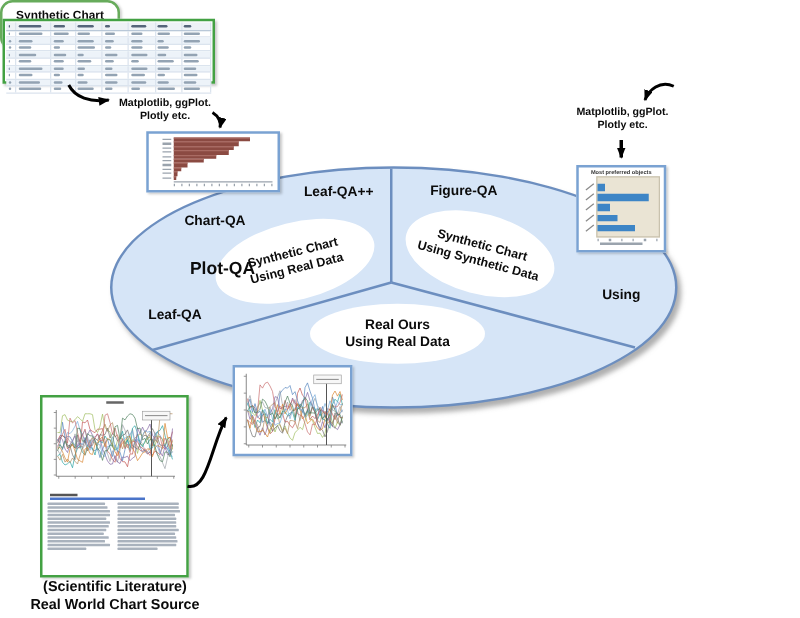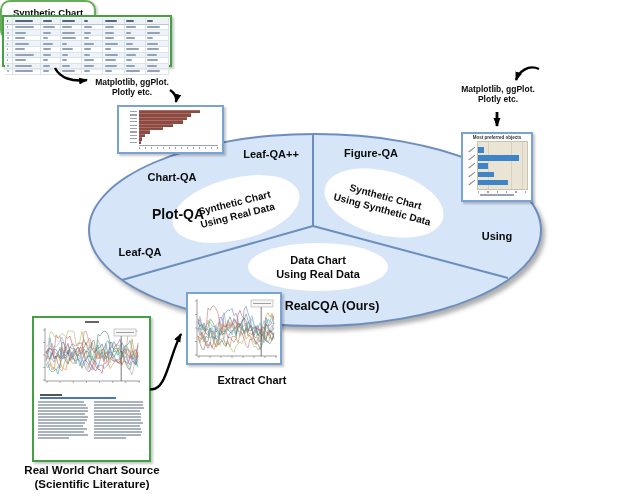--- a/index.html
+++ b/index.html
@@ -406,32 +406,31 @@
     </div>
   </div>
   <div class="inner-ellipse" style="left:323px;top:171px;width:122px;height:64px;transform:rotate(15deg);">
     <div class="txt">
       <div>Synthetic Chart</div>
       <div>Using Synthetic Data</div>
     </div>
   </div>
   <div class="inner-ellipse" style="left:248px;top:243px;width:140px;height:48px;">
     <div class="txt" style="font-size:11px;">
-      <div>Data Chart</div>
+      <div>Real Ours</div>
       <div>Using Real Data</div>
     </div>
   </div>
 
   <div class="lbl zl4" style="left:228px;top:148px;width:86px;font-size:11px;">Leaf-QA++</div>
   <div class="lbl zl4" style="left:132px;top:171px;width:80px;font-size:11px;">Chart-QA</div>
   <div class="lbl zl4" style="left:94px;top:206px;width:80px;font-size:14px;margin-left:44px;">Plot-QA</div>
   <div class="lbl zl4" style="left:100px;top:246px;width:80px;font-size:11px;">Leaf-QA</div>
   <div class="lbl zl4" style="left:331px;top:147px;width:80px;font-size:11px;">Figure-QA</div>
   <div class="lbl zl4" style="left:467px;top:230px;width:60px;font-size:11px;">Using</div>
-  <div class="lbl zl4" style="left:262px;top:299px;width:140px;font-size:12.5px;">RealCQA (Ours)</div>
 
   <div id="generator-box">
     <div class="txt">
       <div>Synthetic Chart</div>
       <div>Generator</div>
     </div>
   </div>
 
   <div class="lbl" style="left:452px;top:84px;width:92px;font-size:8.5px;">
     <div>Matplotlib, ggPlot.</div>
@@ -490,21 +489,20 @@
         <polyline points="8,40.0 10,47.4 12,53.0 14,53.6 16,45.9 18,45.2 20,36.0 22,35.0 24,36.5 26,44.0 28,48.9 30,46.4 32,44.5 34,48.6 36,50.6 38,41.9 40,36.7 42,36.4 44,32.2 46,32.1 48,27.2 50,28.7 52,30.3 54,36.4 56,31.7 58,35.0 60,29.7 62,34.0 64,42.8 66,46.3 68,48.1 70,53.5 72,49.0 74,40.5 76,45.0 78,34.3 80,39.1 82,43.9 84,36.5" fill="none" stroke="#6b6b6b" stroke-width="0.6" opacity="0.9"></polyline>
         <polyline points="8,39.5 10,46.5 12,37.2 14,44.2 16,49.4 18,49.4 20,47.9 22,50.5 24,53.6 26,47.3 28,45.0 30,35.6 32,27.7 34,35.1 36,27.4 38,35.1 40,31.5 42,26.7 44,32.9 46,31.8 48,26.8 50,31.4 52,39.2 54,36.1 56,43.0 58,40.9 60,39.2 62,42.9 64,46.6 66,48.1 68,47.0 70,38.9 72,34.7 74,31.9 76,20.1 78,16.8 80,20.9 82,17.2 84,24.1" fill="none" stroke="#d9822b" stroke-width="0.6" opacity="0.9"></polyline>
         <polyline points="8,32.4 10,32.7 12,31.1 14,31.2 16,38.3 18,35.5 20,36.0 22,31.3 24,37.1 26,31.4 28,39.3 30,44.2 32,42.8 34,42.4 36,36.3 38,31.4 40,31.9 42,39.0 44,32.1 46,30.3 48,29.7 50,32.2 52,31.4 54,38.2 56,36.3 58,29.0 60,23.0 62,19.7 64,29.4 66,34.6 68,33.0 70,26.8 72,32.1 74,24.6 76,28.6 78,31.4 80,25.2 82,27.9 84,27.6" fill="none" stroke="#74a9d8" stroke-width="0.6" opacity="0.9"></polyline>
         <polyline points="8,40.0 10,42.0 12,43.6 14,40.7 16,33.3 18,11.9 20,14.5 22,10.7 24,9.7 26,12.8 28,17.1 30,29.1 32,33.5 34,28.9 36,31.5 38,24.3 40,31.7 42,28.2 44,23.6 46,27.0 48,35.0 50,36.0 52,37.1 54,42.9 56,49.5 58,51.9 60,43.2 62,43.6 64,38.5 66,29.7 68,32.8 70,33.6 72,34.9 74,40.9 76,28.3 78,29.7 80,29.2 82,25.9 84,19.6" fill="none" stroke="#c66a6a" stroke-width="0.6" opacity="0.9"></polyline>
         <polyline points="8,32.6 10,29.3 12,28.8 14,34.4 16,33.6 18,31.4 20,23.3 22,24.9 24,29.0 26,35.8 28,34.5 30,39.2 32,35.2 34,38.5 36,33.8 38,25.9 40,20.8 42,26.6 44,28.5 46,38.0 48,31.1 50,30.4 52,26.0 54,21.9 56,24.7 58,34.2 60,34.3 62,34.5 64,31.8 66,30.9 68,39.0 70,36.4 72,40.3 74,34.4 76,27.6 78,32.1 80,35.7 82,35.5 84,42.6" fill="none" stroke="#4a7c59" stroke-width="0.6" opacity="0.9"></polyline>
         <line x1="71.2" y1="5" x2="71.2" y2="60" stroke="#555" stroke-width="0.8"></line>
         <rect x="61" y="4" width="22" height="7" fill="#f7f7f7" stroke="#999" stroke-width=".5"></rect>
         <line x1="63" y1="7.5" x2="81" y2="7.5" stroke="#888" stroke-width="0.8"></line>
       </svg>
   </div>
-  <div class="lbl" style="left:192px;top:374px;width:120px;font-size:11px;">Extract Chart</div>
 
   <div id="doc-page" class="green-card">
     <div style="width:14px;height:2px;background:#666;margin:0 auto 2px auto;"></div>
     <svg id="doc-svg" width="104" height="62">
         <line x1="7" y1="3" x2="7" y2="56" stroke="#777" stroke-width="0.7"></line>
         <line x1="7" y1="56" x2="102" y2="56" stroke="#777" stroke-width="0.7"></line>
         <line x1="5" y1="5" x2="7" y2="5" stroke="#777" stroke-width="0.6"></line>
         <line x1="5" y1="17.5" x2="7" y2="17.5" stroke="#777" stroke-width="0.6"></line>
         <line x1="5" y1="30" x2="7" y2="30" stroke="#777" stroke-width="0.6"></line>
         <line x1="5" y1="42.5" x2="7" y2="42.5" stroke="#777" stroke-width="0.6"></line>
@@ -562,22 +560,22 @@
           <div class="doc-line" style="width: 95.1774%;"></div>
           <div class="doc-line" style="width: 90.7623%;"></div>
           <div class="doc-line" style="width: 92.9321%;"></div>
           <div class="doc-line" style="width: 93.5476%;"></div>
           <div class="doc-line" style="width: 92.3753%;"></div>
           <div class="doc-line" style="width: 62.7261%;"></div>
         </div>
     </div>
   </div>
   <div class="lbl" style="left:10px;top:464px;width:164px;font-size:11.5px;">
+    <div>(Scientific Literature)</div>
     <div>Real World Chart Source</div>
-    <div>(Scientific Literature)</div>
   </div>
 
   <svg class="overlay" width="640" height="494">
     <defs>
       <marker id="ah" markerUnits="userSpaceOnUse" markerWidth="10" markerHeight="9" refX="8" refY="3.5" orient="auto">
         <path d="M0,0 L9,3.5 L0,7 z" fill="#000"></path>
       </marker>
     </defs>
     <path d="M55,68 C60,78 72,82 87,80" fill="none" stroke="#000" stroke-width="2.4" marker-end="url(#ah)"></path>
     <path d="M170,90 C175,93 177,98 176,102" fill="none" stroke="#000" stroke-width="2.4" marker-end="url(#ah)"></path>

